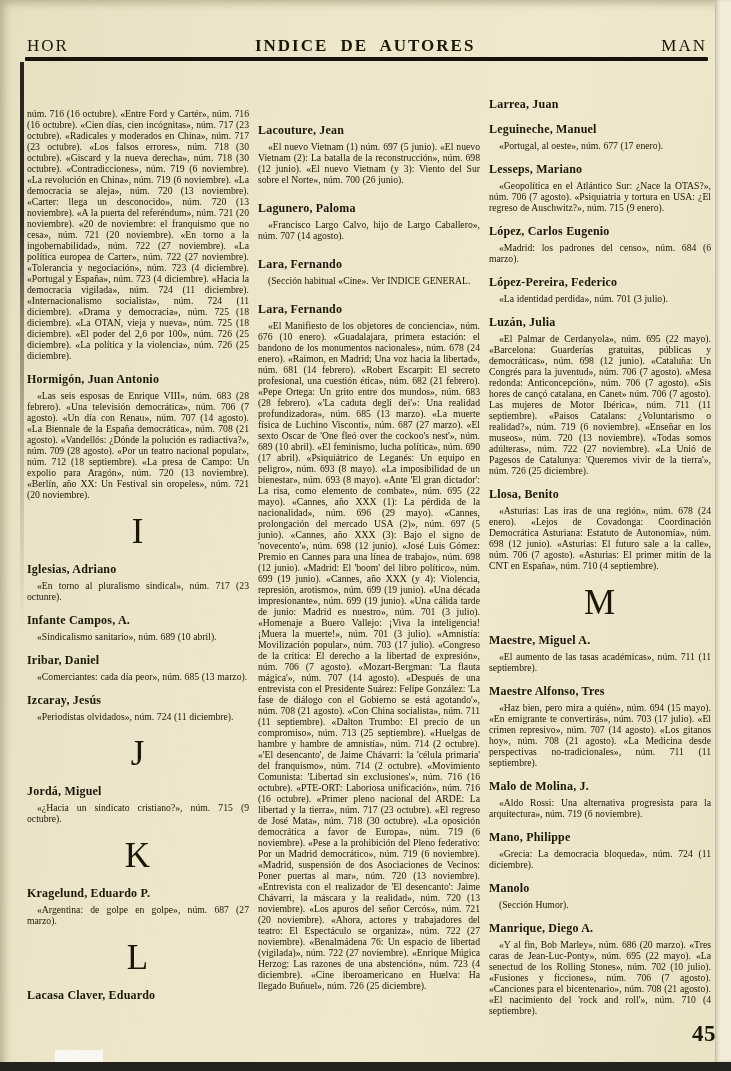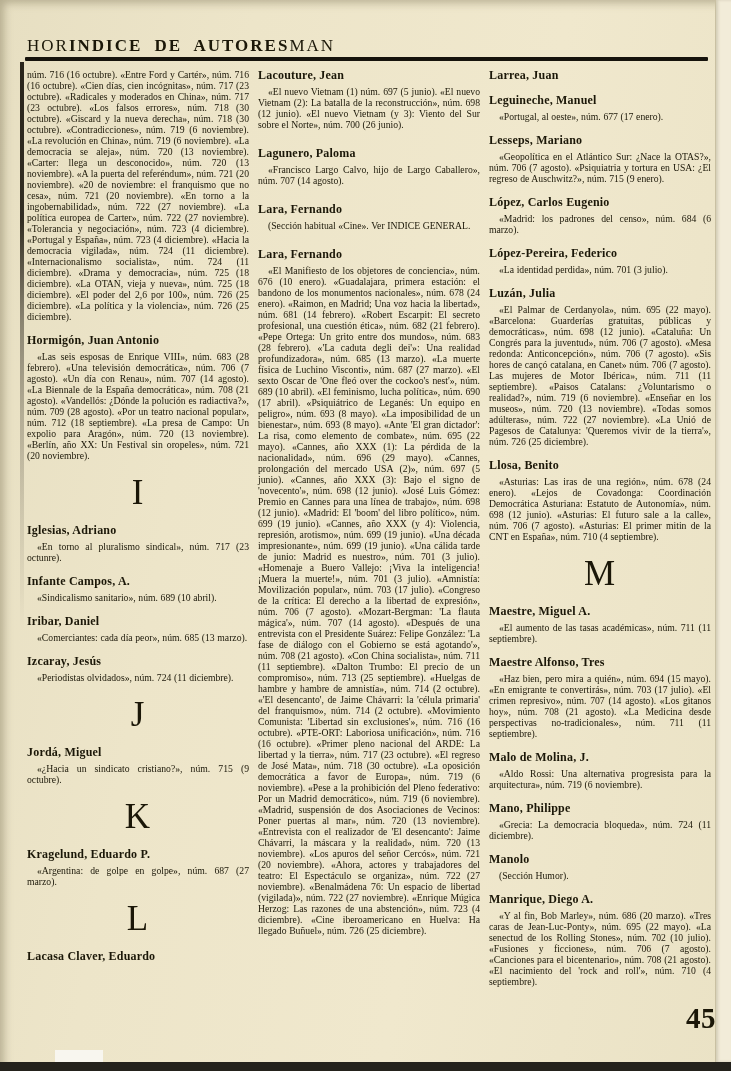--- a/index.html
+++ b/index.html
@@ -8,49 +8,49 @@
     position:relative;width:731px;height:1071px;margin:0 auto;overflow:hidden;
     background:linear-gradient(100deg,#e7dfc2 0%,#ede5c9 28%,#f0e8cd 62%,#eae2c5 100%);
     color:#1b1708;
   }
   .page::before{ 
     content:"";position:absolute;inset:0;pointer-events:none;
     box-shadow:inset 4px 3px 9px rgba(90,80,50,.35);
   }
   .header{
     position:absolute;top:36px;left:27px;right:24px;
-    display:flex;align-items:baseline;
+    display:flex;justify-content:space-between;align-items:baseline;
   }
   .h-side{font-size:17px;letter-spacing:2px;font-weight:400;}
   .h-title{font-size:17px;font-weight:bold;letter-spacing:2px;word-spacing:6px;}
   .rule{position:absolute;top:57px;left:25px;right:23px;height:4px;background:#16130c;border-radius:1px;}
   .columns{
     position:absolute;top:67px;left:27px;width:684px;height:978px;
-    display:flex;gap:9px;overflow:hidden;
+    display:flex;gap:9px;overflow:hidden;align-items:center;
   }
   .col{flex:0 0 222px;width:222px;}
   .author{
     font-size:12px;line-height:13px;font-weight:bold;letter-spacing:.2px;
     margin:12px 0 4px 0;
   }
   .col .author:first-child{margin-top:2px;}
   .col2 .author{margin-top:17px;}
   .refs{
     font-size:9.7px;line-height:11px;margin:0;
     text-align:justify;text-indent:10px;
     hyphens:auto;-webkit-hyphens:auto;word-spacing:.2px;
   }
   .refs.cont{text-indent:0;margin-top:2px;}
   .section-letter{
     font-size:35px;line-height:38px;text-align:center;
     margin:13px 0 6px 0;font-weight:400;letter-spacing:1px;
   }
   .page-number{
-    position:absolute;right:15px;bottom:36px;
-    font-size:29px;font-weight:bold;letter-spacing:.5px;
+    position:absolute;right:15px;bottom:24px;
+    font-size:23px;font-weight:bold;letter-spacing:.5px;
   }
   
   .binding-line{
     position:absolute;left:20px;top:62px;width:4px;height:570px;pointer-events:none;
     background:linear-gradient(to bottom,
       rgba(20,16,8,.9) 0%,rgba(20,16,8,.85) 28%,
       rgba(20,16,8,.45) 45%,rgba(20,16,8,.25) 62%,
       rgba(20,16,8,.12) 80%,rgba(20,16,8,0) 100%);
   }
   .bottom-band{position:absolute;left:0;right:0;bottom:0;height:9px;background:#24221c;}

